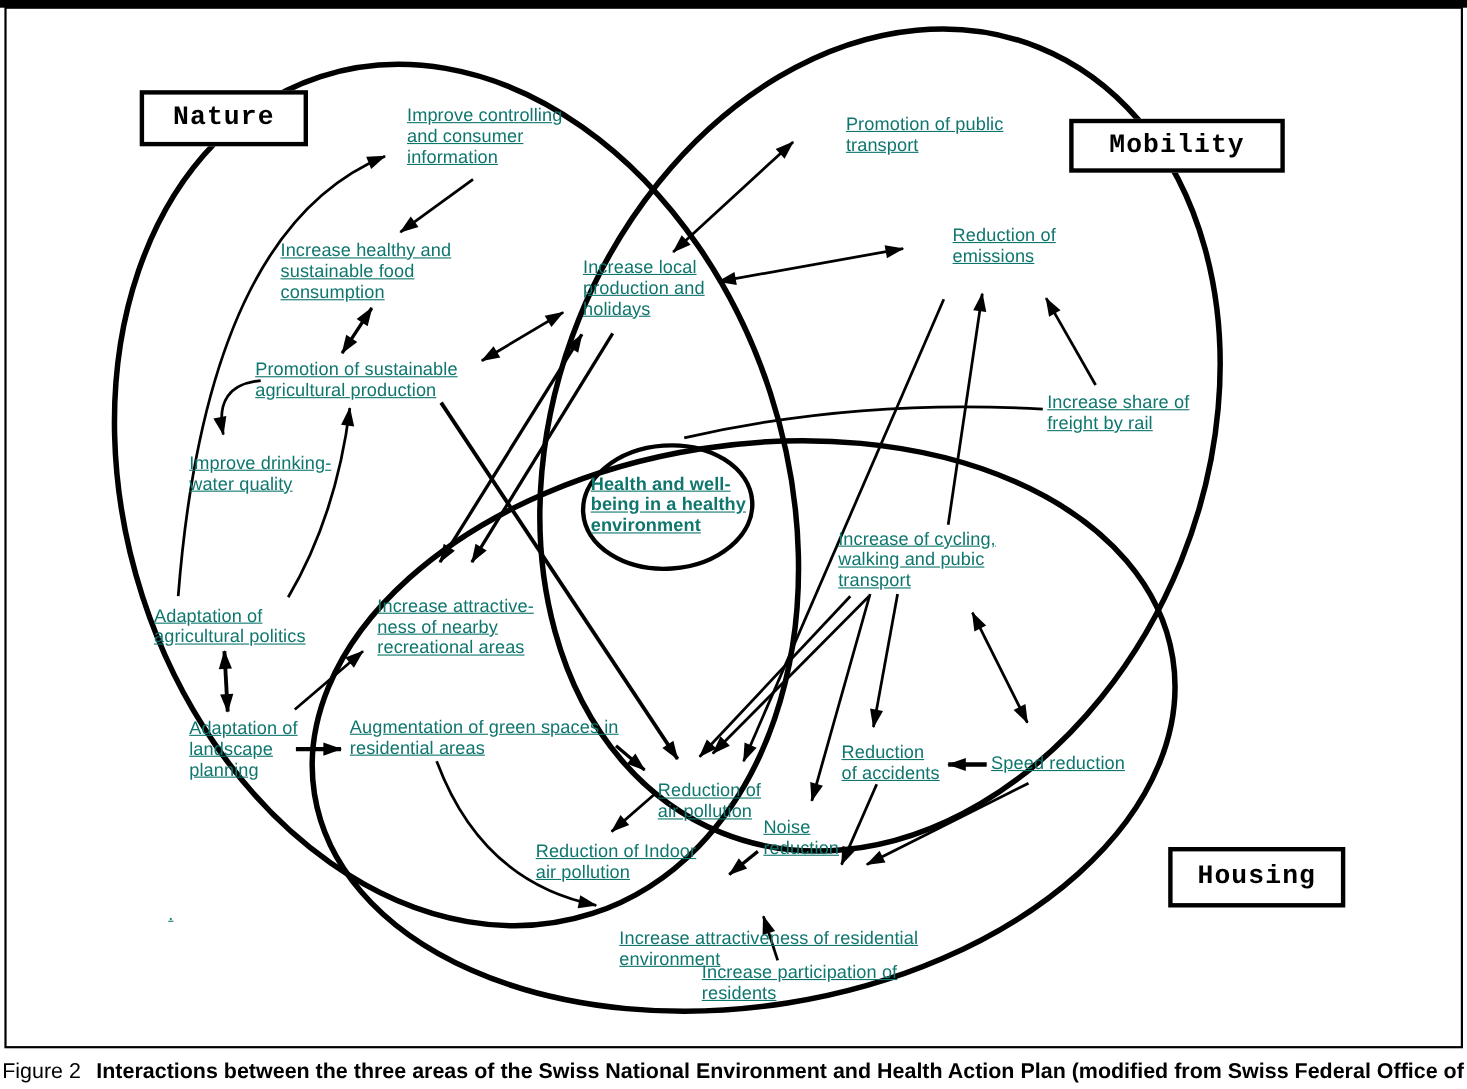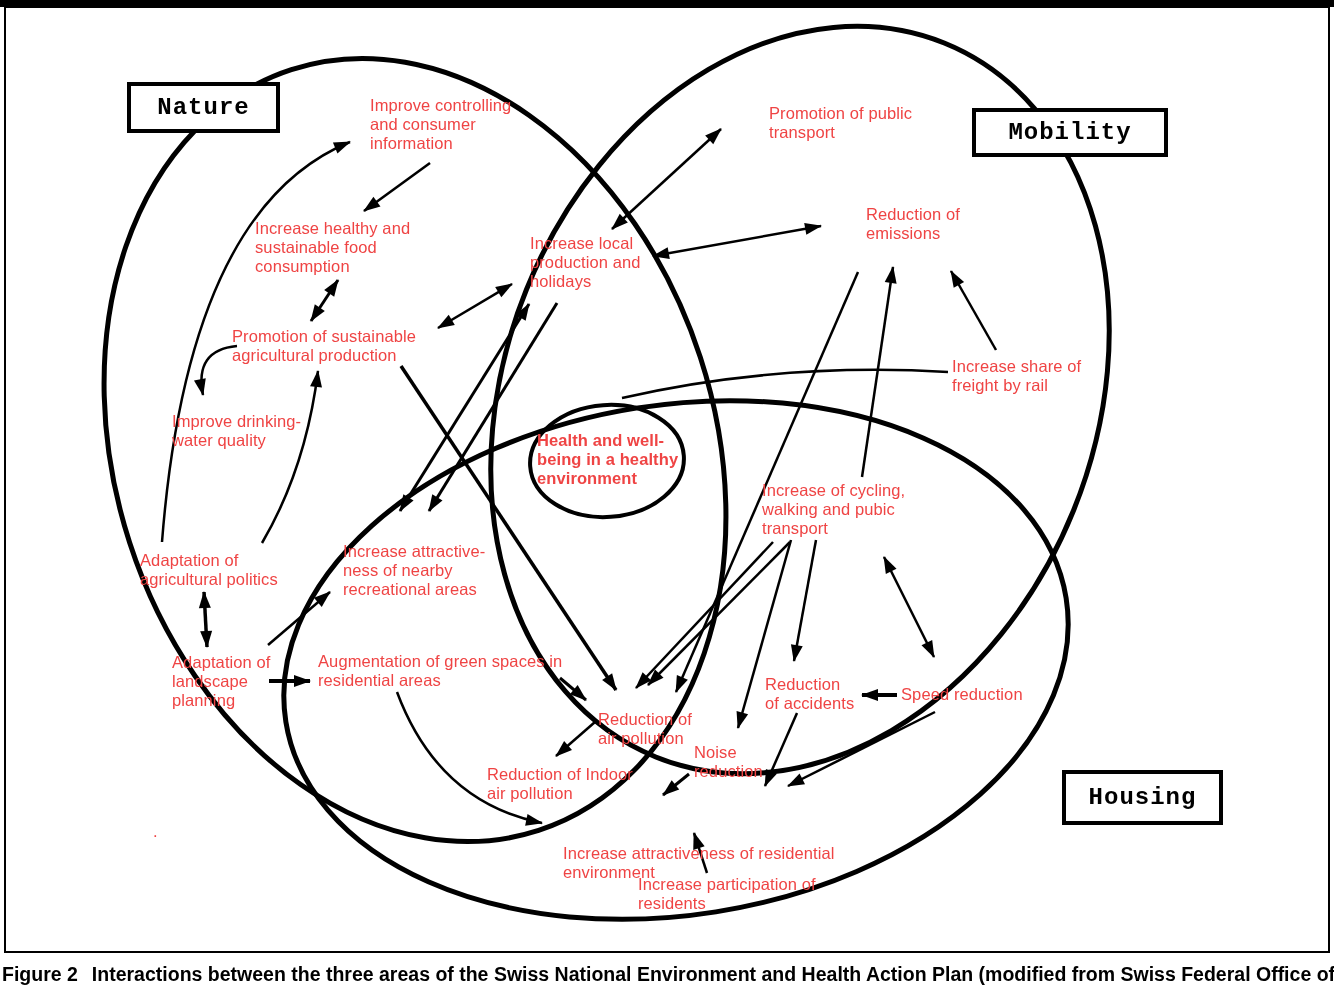--- a/index.html
+++ b/index.html
@@ -6,38 +6,39 @@
   body{
     width:1334px;height:990px;position:relative;overflow:hidden;
     background:#fff;color:#000;
     font-family:"Liberation Sans", sans-serif;
   }
   #stage{position:absolute;left:0;top:0;width:1334px;height:990px;}
   svg#diagram-svg{position:absolute;left:0;top:0;}
   .node{
     position:absolute;
     font-size:16.5px;line-height:1.15;
-    white-space:pre;color:#ef4444;
+    white-space:pre;color:#0f766e;
     letter-spacing:0.1px;
+    text-decoration:underline;
   }
   .node.bold{font-weight:bold;}
   .region-box{
     position:absolute;
     border:4px solid #000;background:#fff;
     display:flex;align-items:center;justify-content:center;
     font-family:"Liberation Mono","DejaVu Sans Mono",monospace;
     font-weight:bold;font-size:24px;letter-spacing:1px;
     box-sizing:border-box;
   }
   #caption{
     position:absolute;left:2px;top:963px;width:1332px;height:27px;
     overflow:hidden;white-space:nowrap;
     font-size:19.5px;
   }
-  #caption .cap-label{font-weight:bold;margin-right:14px;}
+  #caption .cap-label{font-weight:normal;margin-right:14px;}
   #caption .cap-text{font-weight:600;}
 </style>
 </head>
 <body>
 
 <div id="stage">
   <svg id="diagram-svg" width="1334" height="990" viewBox="0 0 1334 990">
     <defs>
       <marker id="ah" markerUnits="userSpaceOnUse" markerWidth="20" markerHeight="16" refX="17" refY="7" orient="auto-start-reverse">
         <path d="M1,1 L18,7 L1,13 Z" fill="#000"></path>

